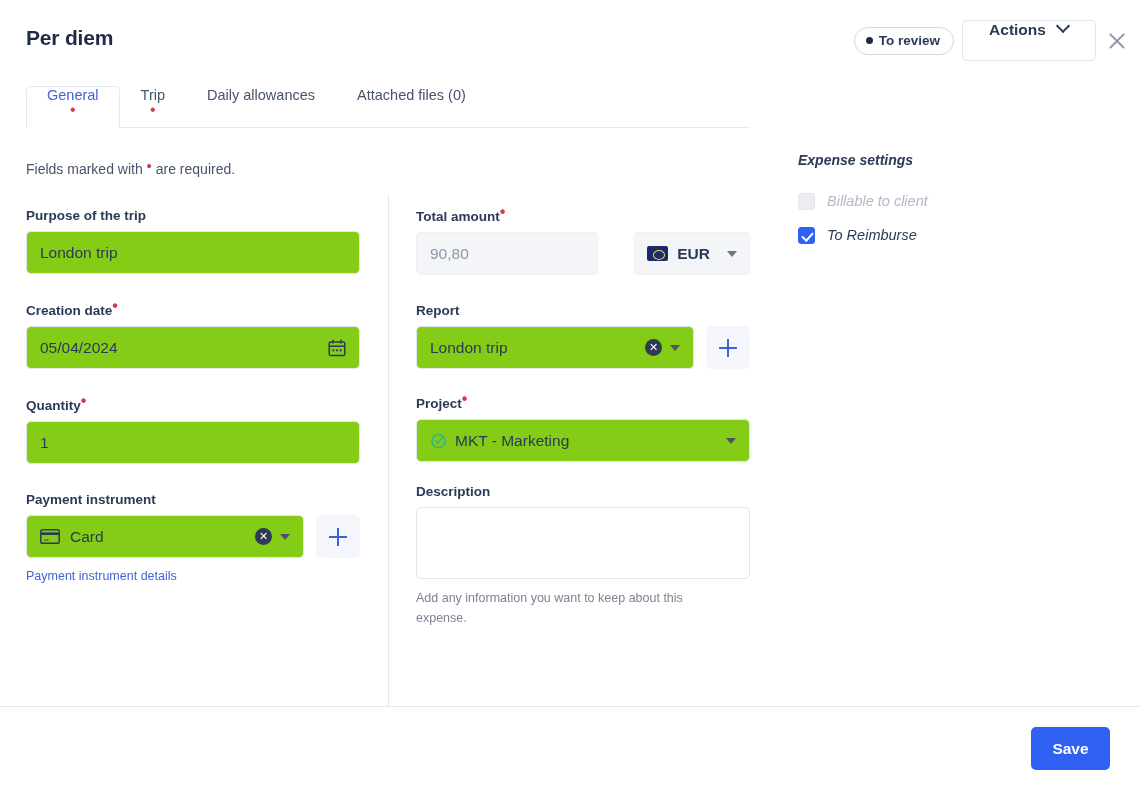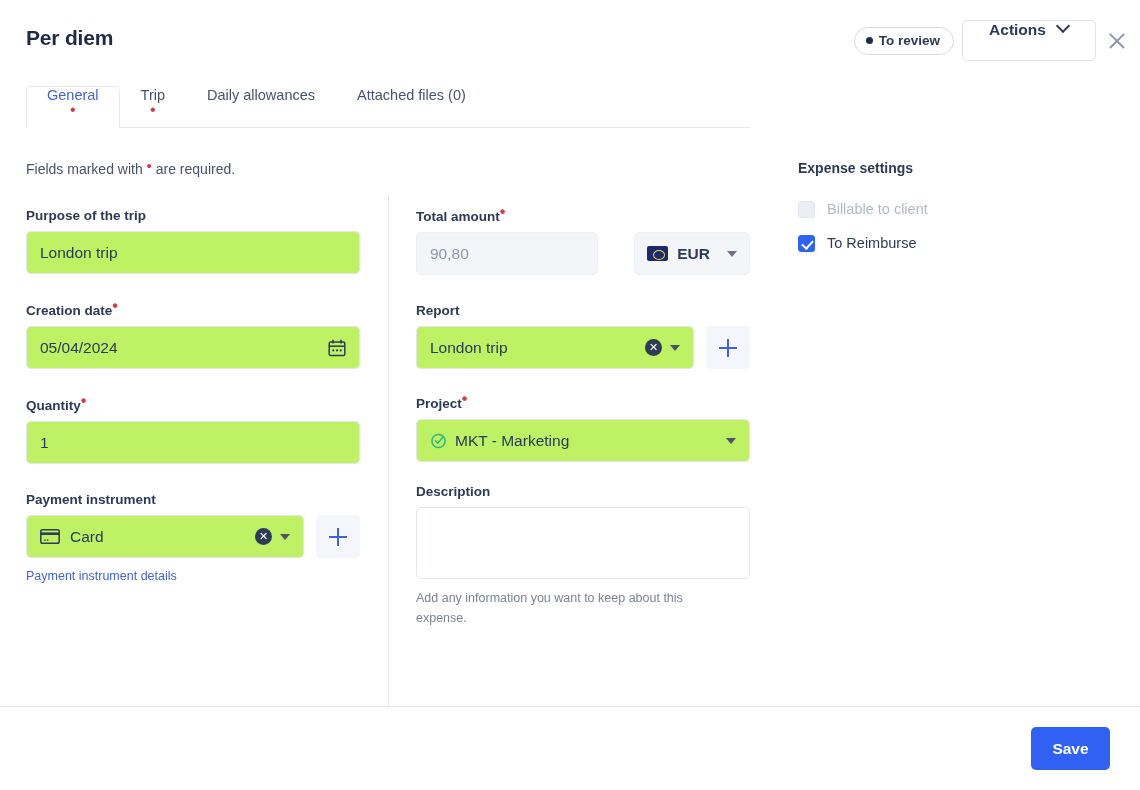--- a/index.html
+++ b/index.html
@@ -184,38 +184,38 @@
     position: absolute;
     left: 388px;
     top: 67px;
     width: 1px;
     height: 511px;
     background: #e6e9ef;
   }
 
   .col-left  { position: absolute; left: 26px;  top: 80px; width: 334px; }
   .col-mid   { position: absolute; left: 416px; top: 80px; width: 334px; }
-  .col-right { position: absolute; left: 798px; top: 32px; width: 320px; }
+  .col-right { position: absolute; left: 798px; top: 24px; width: 320px; font-style: italic; }
 
   .field { margin-bottom: 0; }
 
   .field-label {
     font-size: 13.5px;
     font-weight: bold;
     color: #2b3a57;
     margin-bottom: 8px;
     display: block;
   }
 
   .input-box {
     width: 100%;
     height: 43px;
     border: 1px solid #e2e6ed;
     border-radius: 5px;
-    background: #bef264;
+    background: #84cc16;
     display: flex;
     align-items: center;
     padding: 0 13px;
     font-size: 15.5px;
     color: #2b3a57;
     position: relative;
   }
   .input-box.disabled {
     background: #f3f5f9;
     border-color: #eceff4;

